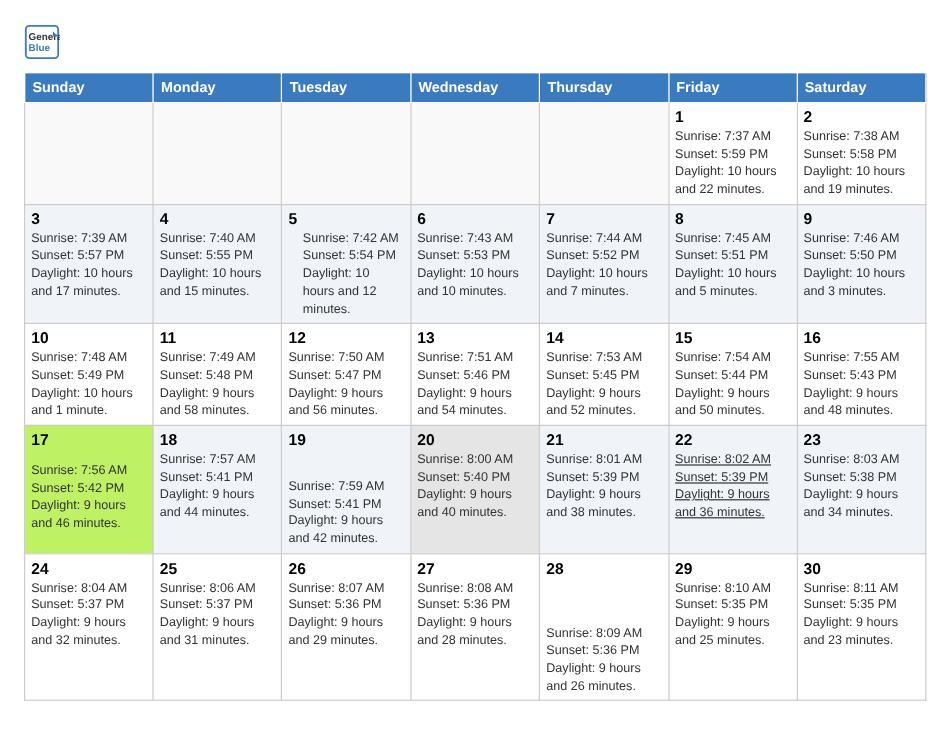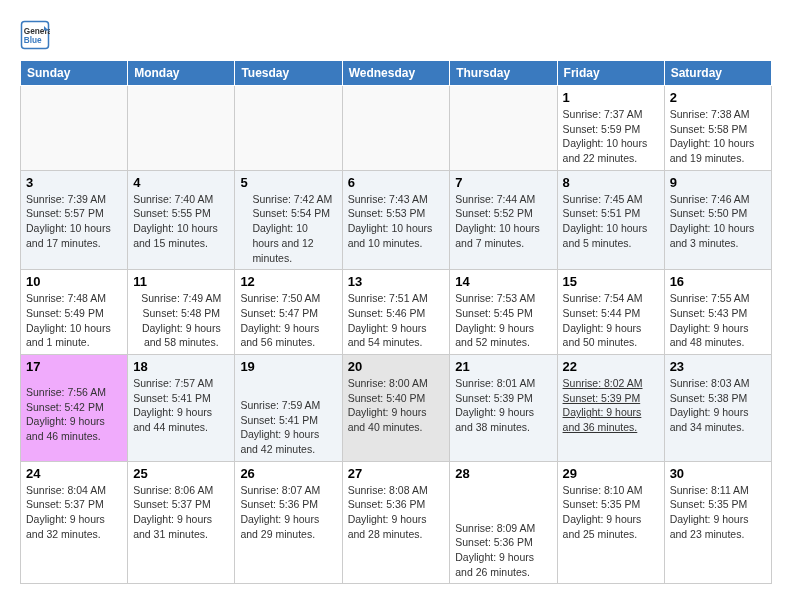--- a/index.html
+++ b/index.html
@@ -185,21 +185,21 @@
       </tr>
       <tr>
         <td>
           <span class="day-num">10</span>
           <div class="day-info" style="white-space: pre-line;">Sunrise: 7:48 AM
 Sunset: 5:49 PM
 Daylight: 10 hours and 1 minute.</div>
         </td>
         <td>
           <span class="day-num">11</span>
-          <div class="day-info" style="white-space: pre-line; text-align: center;">Sunrise: 7:49 AM
+          <div class="day-info" style="white-space: pre-line;">Sunrise: 7:49 AM
 Sunset: 5:48 PM
 Daylight: 9 hours and 58 minutes.</div>
         </td>
         <td>
           <span class="day-num">12</span>
           <div class="day-info" style="white-space: pre-line;">Sunrise: 7:50 AM
 Sunset: 5:47 PM
 Daylight: 9 hours and 56 minutes.</div>
         </td>
         <td>
@@ -221,21 +221,21 @@
 Daylight: 9 hours and 50 minutes.</div>
         </td>
         <td>
           <span class="day-num">16</span>
           <div class="day-info" style="white-space: pre-line;">Sunrise: 7:55 AM
 Sunset: 5:43 PM
 Daylight: 9 hours and 48 minutes.</div>
         </td>
       </tr>
       <tr>
-        <td style="background: #f0abfc;">
+        <td style="background: #bef264;">
           <span class="day-num">17</span>
           <div class="day-info" style="white-space: pre-line; margin-top: 11px;">Sunrise: 7:56 AM
 Sunset: 5:42 PM
 Daylight: 9 hours and 46 minutes.</div>
         </td>
         <td style="background: rgb(240, 244, 248);">
           <span class="day-num">18</span>
           <div class="day-info" style="white-space: pre-line;">Sunrise: 7:57 AM
 Sunset: 5:41 PM
 Daylight: 9 hours and 44 minutes.</div>

